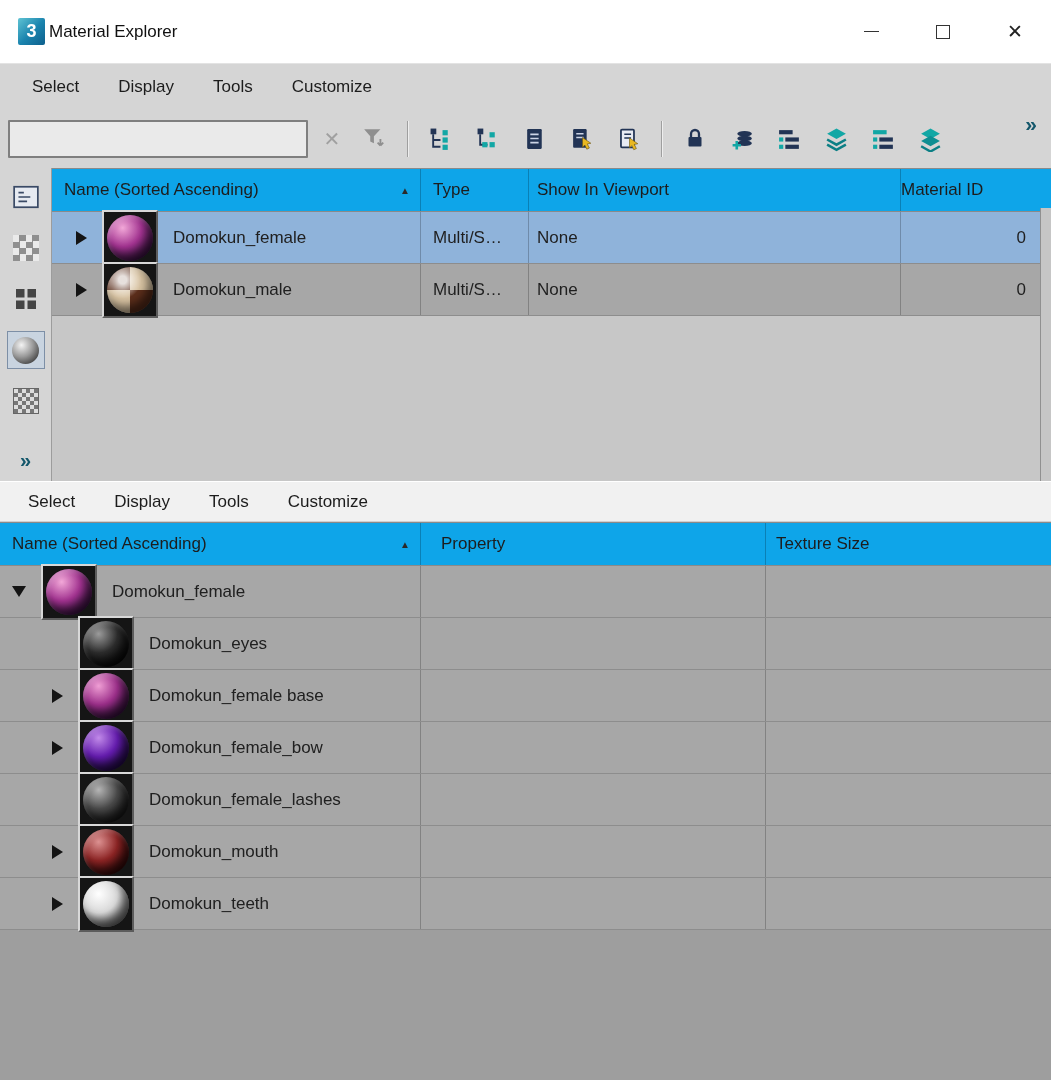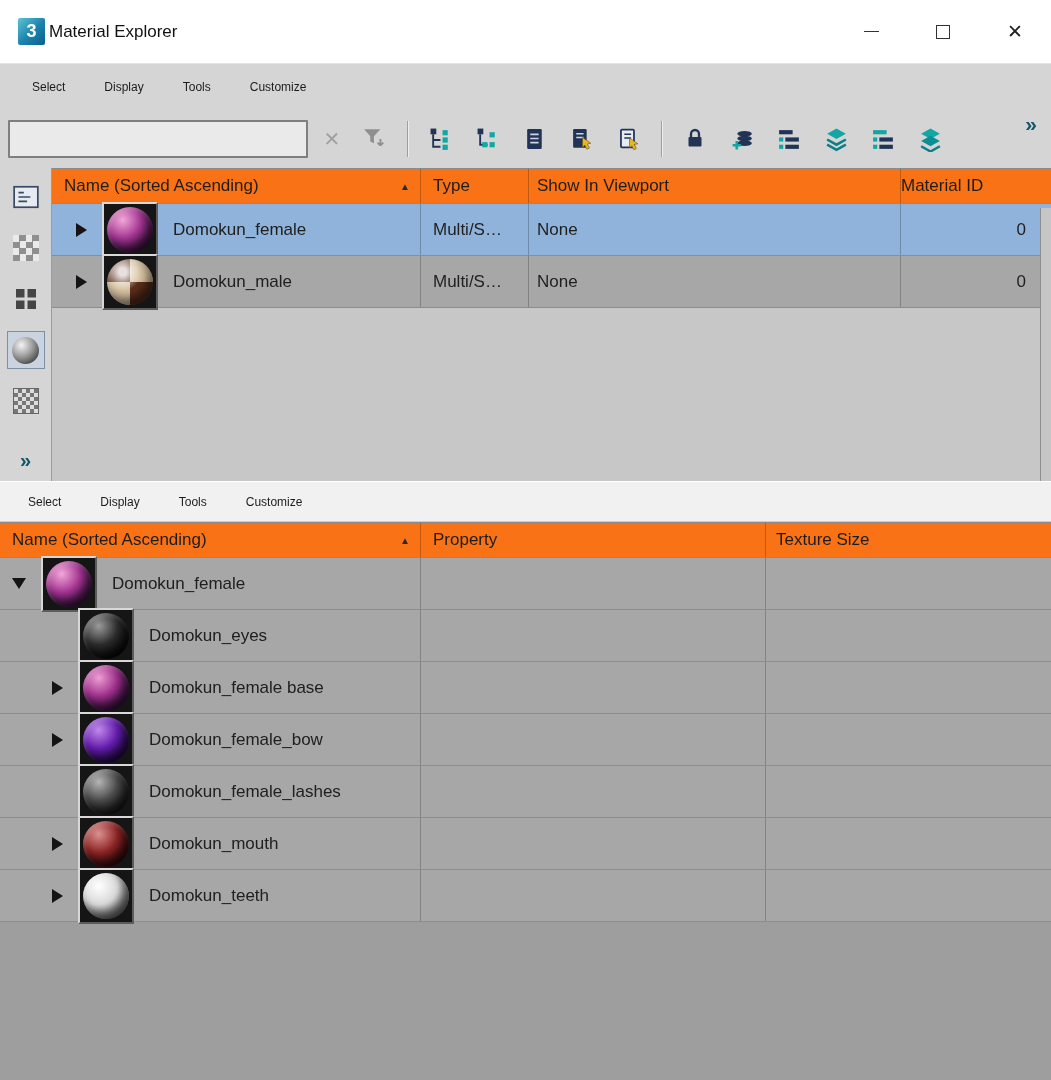--- a/index.html
+++ b/index.html
@@ -20,21 +20,21 @@
   .title{margin-left:4px;font-size:17px;color:#111;}
   .win-controls{margin-left:auto;display:flex;height:100%;}
   .win-btn{width:72px;height:100%;display:flex;align-items:center;justify-content:center;cursor:default;}
   .min-glyph{display:block;width:15px;border-top:1.5px solid #333;}
   .max-glyph{display:block;width:14px;height:14px;border:1.5px solid #333;box-sizing:border-box;}
   .close-glyph{font-size:19px;color:#222;line-height:1;}
 
   
   .menubar{height:46px;background:#d5d5d5;display:flex;align-items:center;
     padding-left:32px;gap:39px;flex:none;box-sizing:border-box;}
-  .menubar .menu-item{font-size:12px;color:#1c1c1c;cursor:default;}
+  .menubar .menu-item{font-size:17px;color:#1c1c1c;cursor:default;}
   .menubar.lower{height:41px;background:#f1f1f1;border-top:1px solid #ffffff;
     border-bottom:1px solid #cfcfcf;padding-left:28px;}
 
   
   .toolbar{height:58px;background:#d5d5d5;display:flex;align-items:center;
     padding:0 8px;gap:9px;flex:none;box-sizing:border-box;position:relative;}
   .search-input{width:300px;height:38px;box-sizing:border-box;flex:none;
     background:#eaeaea;border:2px solid #7f7f7f;border-radius:1px;outline:none;
     font-family:inherit;font-size:16px;padding:0 8px;color:#222;}
   .clear-x{width:30px;text-align:center;color:#a0a0a0;font-size:20px;flex:none;}
@@ -54,21 +54,21 @@
     background:conic-gradient(#8f8f8f 0 25%,#eaeaea 0 50%,#8f8f8f 0 75%,#eaeaea 0);
     background-size:13px 13px;}
   .checker-sm{width:24px;height:24px;
     background:conic-gradient(#777 0 25%,#ddd 0 50%,#777 0 75%,#ddd 0);
     background-size:8px 8px;border:1px solid #666;}
   .mini-sphere{width:27px;height:27px;border-radius:50%;
     background:radial-gradient(circle at 35% 30%,#f4f4f4,#9a9a9a 45%,#3a3a3a 85%);}
   .side-overflow{margin-top:16px;font-size:20px;font-weight:bold;color:#14576b;}
 
   
-  .thead{height:36px;background:#f97316;display:flex;align-items:center;flex:none;
+  .thead{height:44px;background:#0ea5e9;display:flex;align-items:center;flex:none;
     border-top:1px solid #8a8a8a;border-bottom:1px solid #8a8a8a;box-sizing:border-box;color:#1d1d1d;}
   .hcell{height:100%;display:flex;align-items:center;box-sizing:border-box;}
   .hsort{font-size:10px;color:#2a2a2a;}
   .trow{height:52px;display:flex;align-items:stretch;background:#a7a7a7;
     border-bottom:1px solid #8d8d8d;box-sizing:border-box;flex:none;}
   .trow.selected{background:#8fb3da;}
   .cell{display:flex;align-items:center;box-sizing:border-box;}
   .colline{border-left:1px solid rgba(0,0,0,.22);}
   .rowlabel{color:#202020;}
 
@@ -80,21 +80,21 @@
   .u-mid{width:140px;}
   .trow .u-name{justify-content:flex-start;gap:15px;padding-left:24px;}
   .trow .u-mid{justify-content:flex-end;padding-right:14px;}
   .upper-empty{flex:1;background:#c7c7c7;}
   .right-strip{position:absolute;right:0;top:40px;bottom:0;width:11px;
     background:#c6c6c6;border-left:1px solid #909090;box-sizing:border-box;}
 
   
   .lower-table{flex:1;display:flex;flex-direction:column;min-width:0;background:#9e9e9e;}
   .l-name{width:420px;padding:0 10px 0 12px;justify-content:space-between;}
-  .l-prop{width:345px;padding-left:12px;}
+  .l-prop{width:345px;padding-left:20px;}
   .l-tex{width:286px;padding-left:10px;}
   .trow .l-name{justify-content:flex-start;gap:15px;}
   .trow.lvl0 .l-name{padding-left:12px;}
   .trow.lvl1 .l-name{padding-left:52px;}
   .lower-filler{flex:1;background:#9e9e9e;}
   .trow:last-of-type{border-bottom:1px solid #8d8d8d;}
 
   
   .arrow-right{width:0;height:0;border-left:11px solid #141414;
     border-top:7px solid transparent;border-bottom:7px solid transparent;flex:none;}

